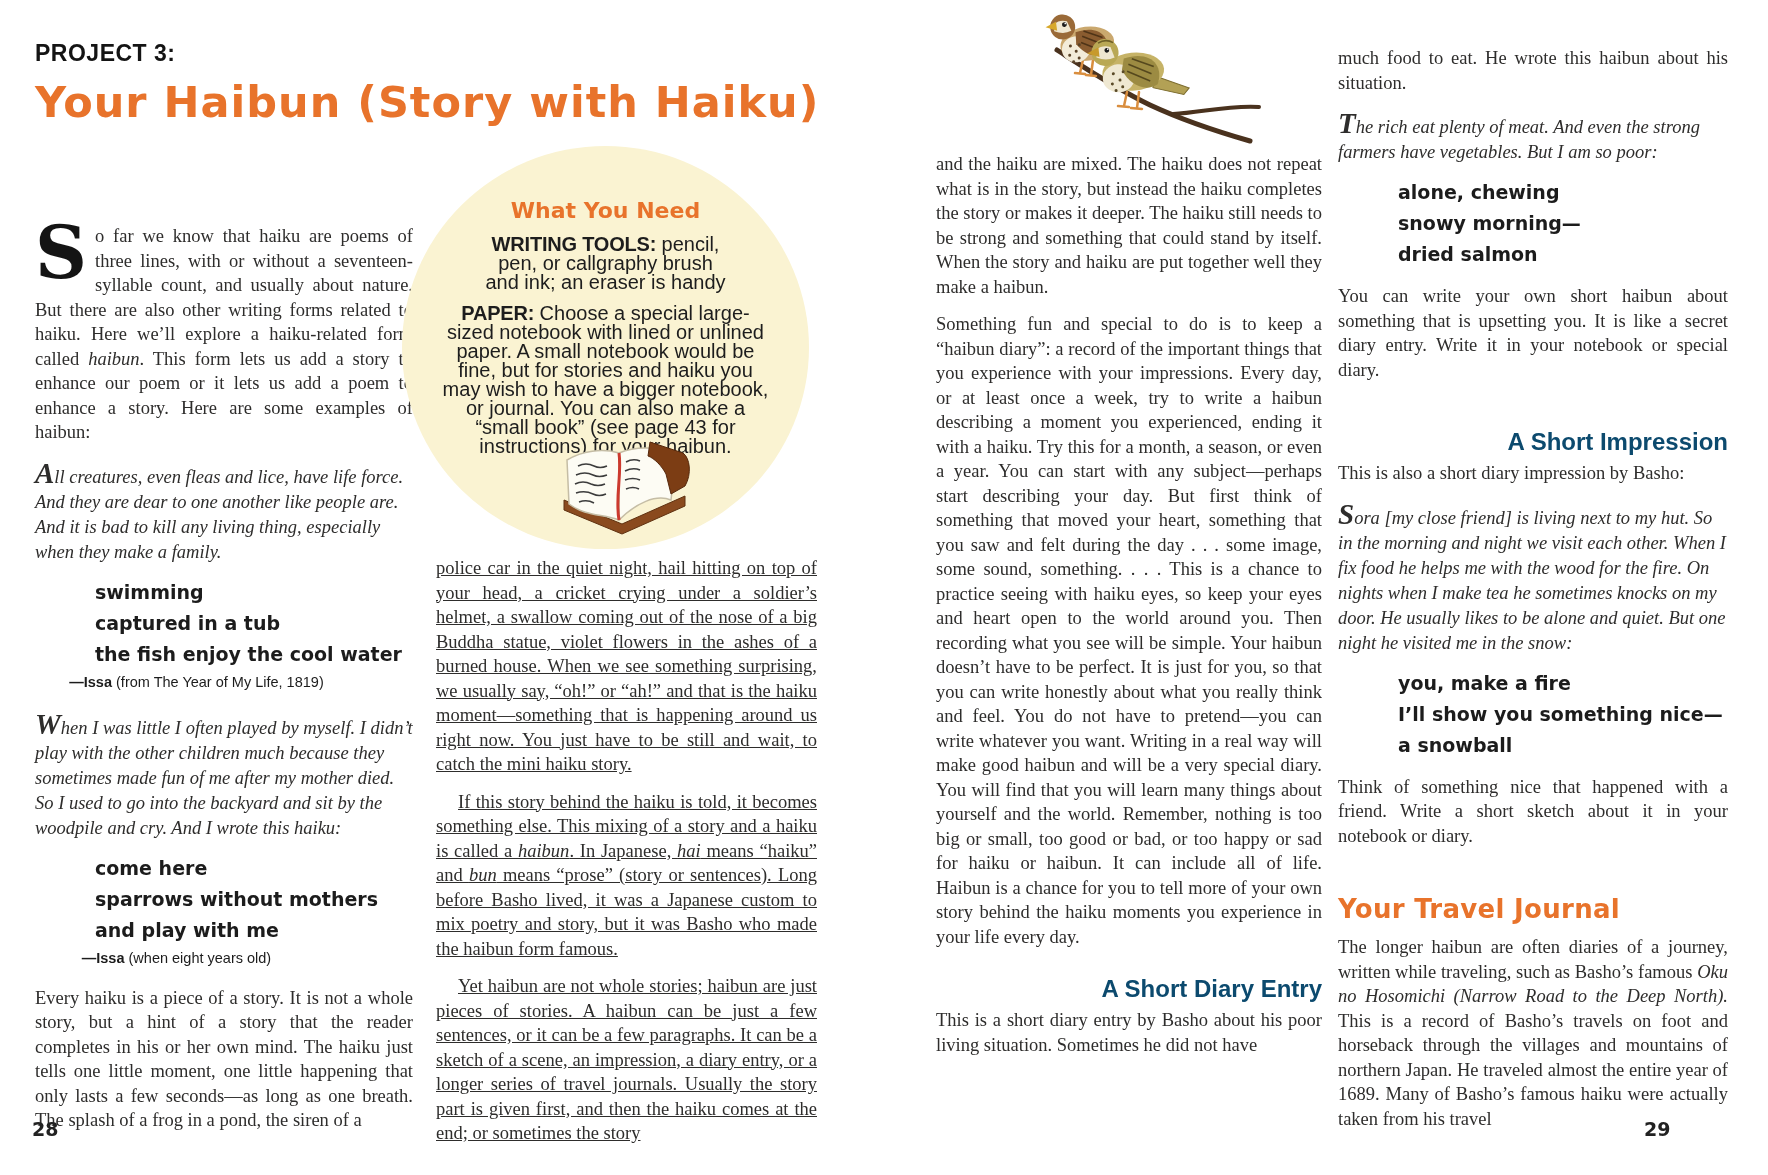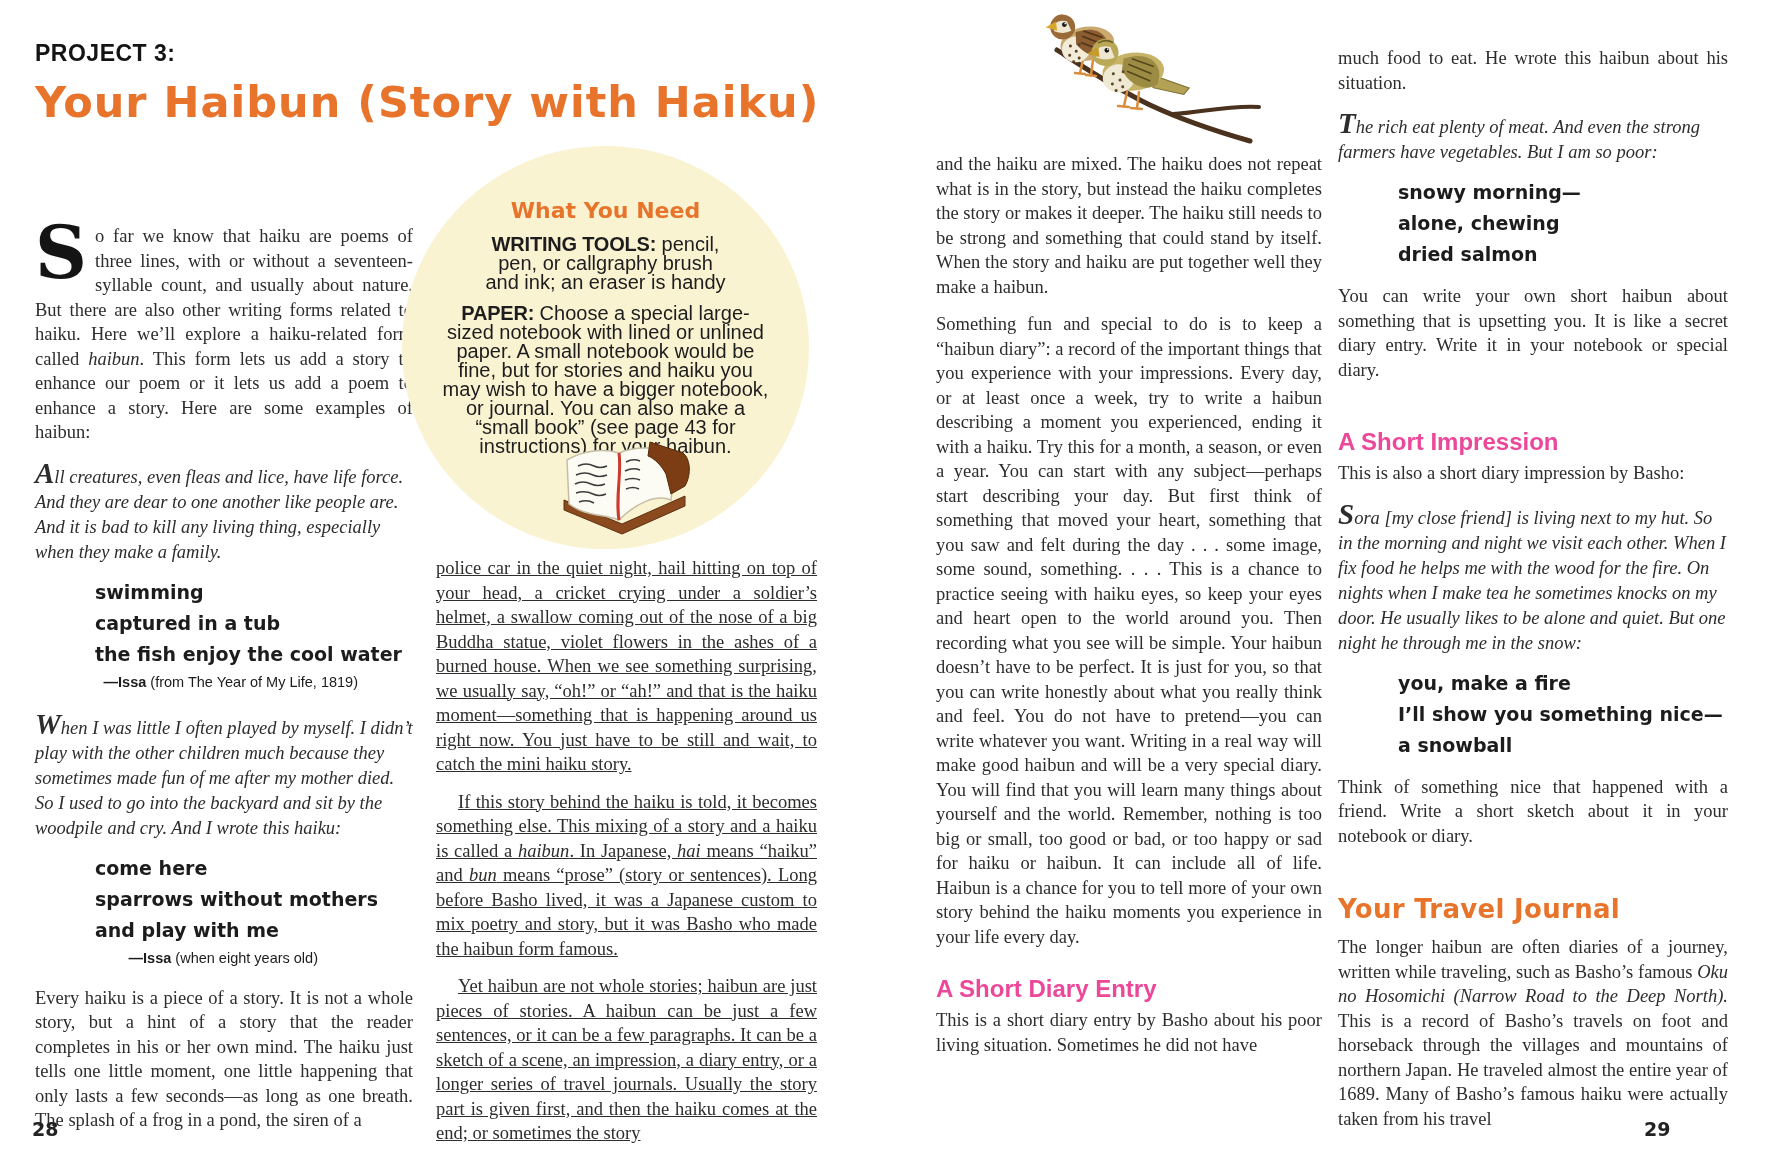--- a/index.html
+++ b/index.html
@@ -31,31 +31,31 @@
   }
   .seg-i{font-style:italic;}
   .seg-b{font-weight:bold;}
   .seg-cap{font-size:29px;font-weight:bold;line-height:1;}
   .haiku{
     font-family:"DejaVu Sans",sans-serif;font-weight:700;font-size:19px;
     line-height:31px;padding-left:60px;margin:8px 0 4px 0;color:#1c1c1c;
   }
   .attr{
     font-family:"Liberation Sans",sans-serif;font-size:14.5px;
-    text-align:right;margin:3px 0 20px 0;color:#1c1c1c;
+    text-align:center;margin:3px 0 20px 0;color:#1c1c1c;
   }
   .attr-1{margin-right:55px;}
   .attr-2{margin-right:95px;}
   .h-marker{
     font-family:"DejaVu Sans",sans-serif;font-weight:800;font-size:26px;
     color:#e8732b;letter-spacing:.3px;margin:36px 0 11px 0;
   }
   .h-sub{
     font-family:"Liberation Sans",sans-serif;font-weight:bold;font-size:24px;
-    color:#ec4899;margin:26px 0 5px 0;
+    color:#0c4a6e;margin:26px 0 5px 0;text-align:right;
   }
   #col4 .h-sub{margin-top:46px;}
   #col4 .h-marker{margin-top:46px;}
   .dropcap{
     float:left;font-family:"DejaVu Serif",serif;font-weight:bold;font-size:72px;
     line-height:50px;margin:4px 8px 0 0;color:#141414;
   }
   
   #circle{
     left:402px;top:146px;width:407px;height:403px;border-radius:50%;
@@ -222,28 +222,28 @@
   <p class="body"><span>and the haiku are mixed. The haiku does not repeat what is in the story, but instead the haiku completes the story or makes it deeper. The haiku still needs to be strong and something that could stand by itself. When the story and haiku are put together well they make a haibun.</span></p>
   <p class="body"><span>Something fun and special to do is to keep a “haibun diary”: a record of the important things that you experience with your impressions. Every day, or at least once a week, try to write a haibun describing a moment you experienced, ending it with a haiku. Try this for a month, a season, or even a year. You can start with any subject—perhaps start describing your day. But first think of something that moved your heart, something that you saw and felt during the day . . . some image, some sound, something. . . . This is a chance to practice seeing with haiku eyes, so keep your eyes and heart open to the world around you. Then recording what you see will be simple. Your haibun doesn’t have to be perfect. It is just for you, so that you can write honestly about what you really think and feel. You do not have to pretend—you can write whatever you want. Writing in a real way will make good haibun and will be a very special diary. You will find that you will learn many things about yourself and the world. Remember, nothing is too big or small, too good or bad, or too happy or sad for haiku or haibun. It can include all of life. Haibun is a chance for you to tell more of your own story behind the haiku moments you experience in your life every day.</span></p>
   <div class="h-sub">A Short Diary Entry</div>
   <p class="body"><span>This is a short diary entry by Basho about his poor living situation. Sometimes he did not have</span></p>
 </div>
 
 <div class="abs" id="col4">
   <p class="body"><span>much food to eat. He wrote this haibun about his situation.</span></p>
   <p class="quote"><span class="seg-cap">T</span><span>he rich eat plenty of meat. And even the strong farmers have vegetables. But I am so poor:</span></p>
   <div class="haiku">
+    <div>alone, chewing</div>
     <div>snowy morning—</div>
-    <div>alone, chewing</div>
     <div>dried salmon</div>
   </div>
   <p class="body" style="margin-top:14px;"><span>You can write your own short haibun about something that is upsetting you. It is like a secret diary entry. Write it in your notebook or special diary.</span></p>
   <div class="h-sub">A Short Impression</div>
   <p class="body nojust"><span>This is also a short diary impression by Basho:</span></p>
-  <p class="quote"><span class="seg-cap">S</span><span>ora [my close friend] is living next to my hut. So in the morning and night we visit each other. When I fix food he helps me with the wood for the fire. On nights when I make tea he sometimes knocks on my door. He usually likes to be alone and quiet. But one night he through me in the snow:</span></p>
+  <p class="quote"><span class="seg-cap">S</span><span>ora [my close friend] is living next to my hut. So in the morning and night we visit each other. When I fix food he helps me with the wood for the fire. On nights when I make tea he sometimes knocks on my door. He usually likes to be alone and quiet. But one night he visited me in the snow:</span></p>
   <div class="haiku">
     <div>you, make a fire</div>
     <div>I’ll show you something nice—</div>
     <div>a snowball</div>
   </div>
   <p class="body" style="margin-top:14px;"><span>Think of something nice that happened with a friend. Write a short sketch about it in your notebook or diary.</span></p>
   <div class="h-marker">Your Travel Journal</div>
   <p class="body"><span>The longer haibun are often diaries of a journey, written while traveling, such as Basho’s famous </span><span class="seg-i">Oku no Hosomichi (Narrow Road to the Deep North).</span><span> This is a record of Basho’s travels on foot and horseback through the villages and mountains of northern Japan. He traveled almost the entire year of 1689. Many of Basho’s famous haiku were actually taken from his travel</span></p>
 </div>
 

